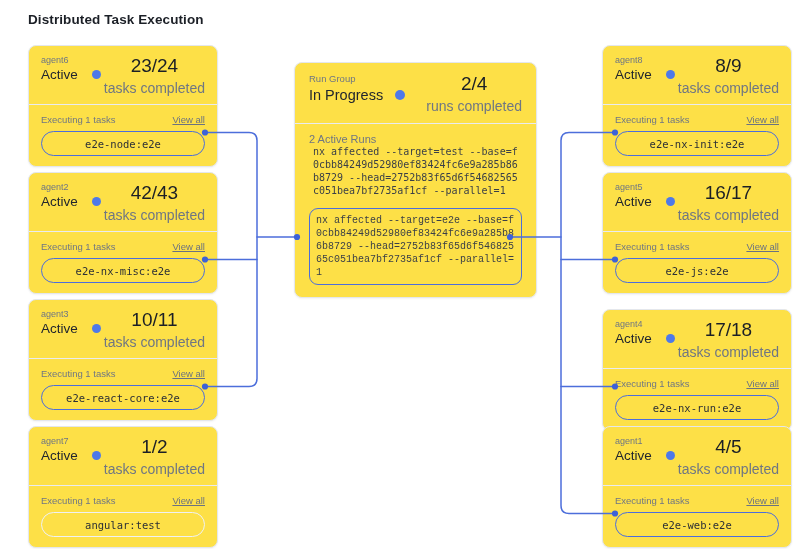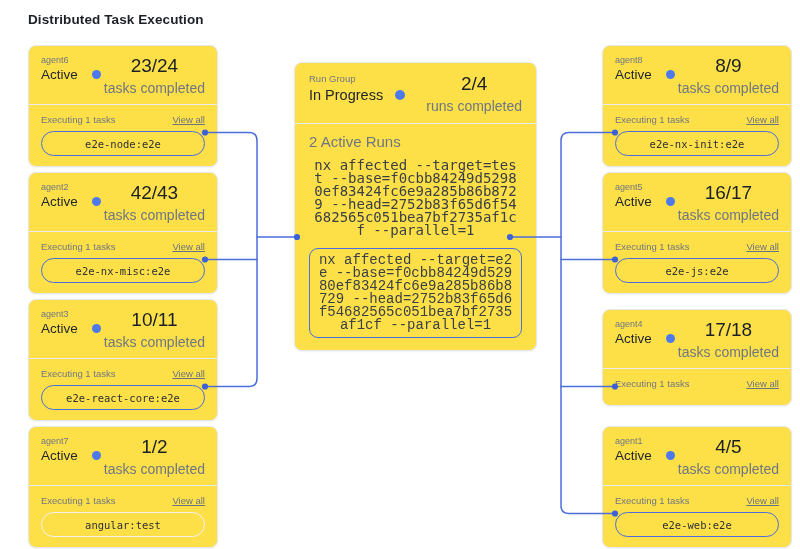--- a/index.html
+++ b/index.html
@@ -31,23 +31,23 @@
   .task-box.highlight { border:1.5px solid #4c6edb; }
 
   
   .run-group { left:294px; top:62px; width:243px; }
   .rg-head { display:flex; justify-content:space-between; align-items:flex-start; padding:10px 14px 9px 14px; }
   .rg-label { font-size:9.5px; color:#6f7683; margin-bottom:3px; }
   .rg-status { display:flex; align-items:center; gap:12px; }
   .rg-status-text { font-size:14.5px; color:#22262e; }
   .rg-dot { width:10px; height:10px; border-radius:50%; background:#4e79e9; display:inline-block; }
   .rg-body { padding:9px 14px 12px 14px; }
-  .rg-active-runs { font-size:15px; color:#6f7683; margin-bottom:9px; }
-  .cmd { font-family:"DejaVu Sans Mono","Liberation Mono",monospace; font-size:14px; line-height:13px; color:#3a3f47;
-         text-align:center; word-break:break-all; }
+  .rg-active-runs { font-size:11px; color:#6f7683; }
+  .cmd { font-family:"DejaVu Sans Mono","Liberation Mono",monospace; font-size:10px; line-height:13px; color:#3a3f47;
+         text-align:left; word-break:break-all; }
   .cmd-plain { padding:0 4px; margin-bottom:11px; }
   .cmd-box { border:1.5px solid #4c6edb; border-radius:9px; padding:5px 6px;font-family:Liberation Mono, monospace; }
 
   #wires { position:absolute; left:0; top:0; width:800px; height:549px; pointer-events:none; z-index:5; }
 </style>
 </head>
 <body>
 
 <div id="canvas">
   <div class="page-title">Distributed Task Execution</div>
@@ -225,20 +225,21 @@
         <div class="count">17/18</div>
         <div class="caption">tasks completed</div>
       </div>
     </div>
     <div class="divider"></div>
     <div class="card-foot">
       <div class="foot-row">
         <span class="executing">Executing 1 tasks</span>
         <a class="view-all">View all</a>
       </div>
+      <div class="task-box highlight">e2e-nx-run:e2e</div>
     </div>
   </div>
       <div class="card agent-card" style="left: 602px; top: 426px;">
     <div class="card-head">
       <div>
         <div class="agent-name">agent1</div>
         <div class="agent-status">
           <span class="status-text">Active</span>
           <span class="status-dot"></span>
         </div>

